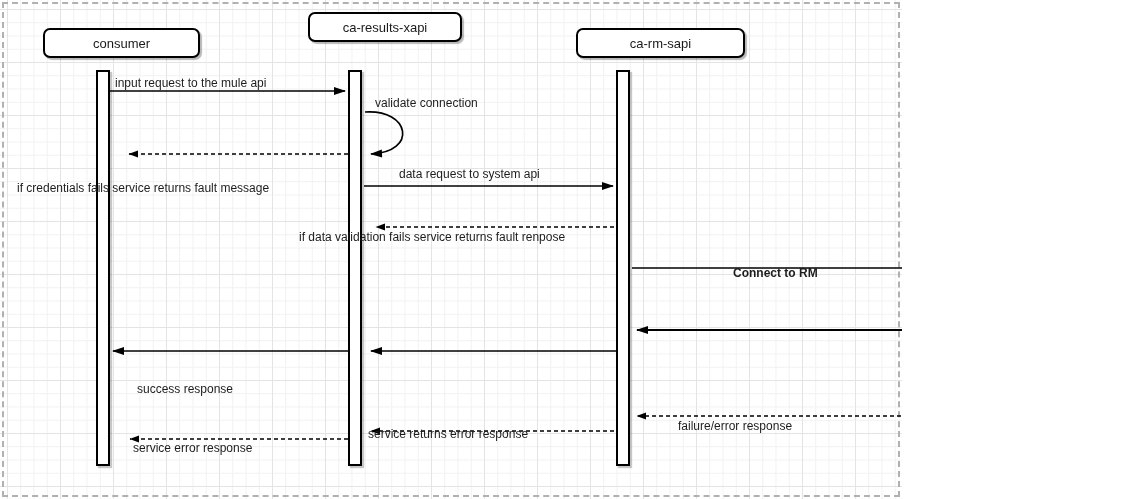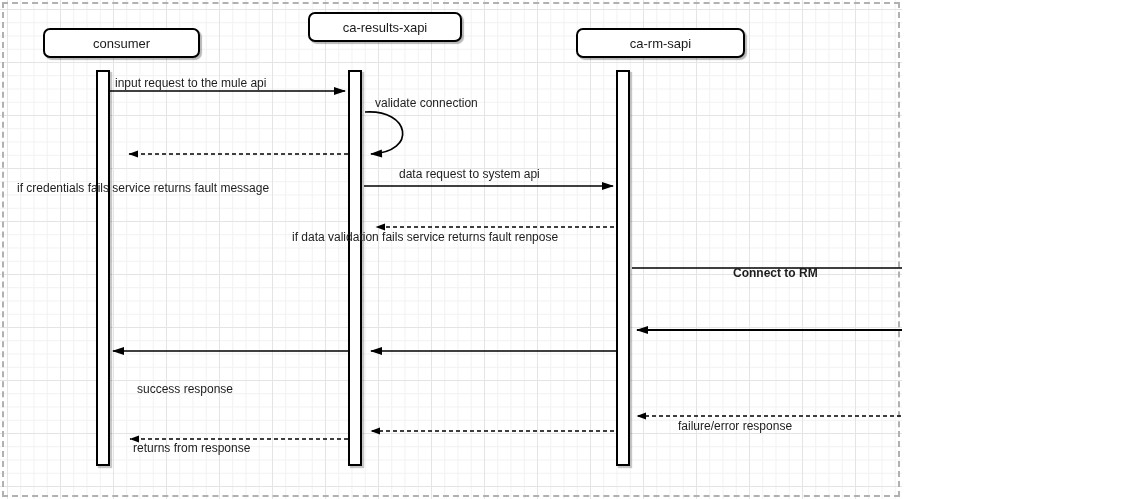--- a/index.html
+++ b/index.html
@@ -78,20 +78,21 @@
     <line x1="616" y1="351" x2="371" y2="351" stroke="#000" stroke-width="1.7" marker-end="url(#ah)"></line>
     <line x1="936" y1="416" x2="637" y2="416" stroke="#000" stroke-width="1.3" stroke-dasharray="4 3" marker-end="url(#ahs)"></line>
     <line x1="614" y1="431" x2="371" y2="431" stroke="#000" stroke-width="1.3" stroke-dasharray="4 3" marker-end="url(#ahs)"></line>
     <line x1="348" y1="439" x2="130" y2="439" stroke="#000" stroke-width="1.3" stroke-dasharray="4 3" marker-end="url(#ahs)"></line>
   </svg>
 
   <div class="msg" style="left:115px;top:76px;">input request to the mule api</div>
   <div class="msg" style="left:375px;top:96px;">validate connection</div>
   <div class="msg" style="left:17px;top:157px;margin-top:24px;">if credentials fails service returns fault message</div>
   <div class="msg" style="left:399px;top:167px;">data request to system api</div>
-  <div class="msg" style="left:292px;top:230px;">if  data validation fails service returns fault renpose</div>
+  <div class="msg" style="left:299px;top:230px;">if  data validation fails service returns fault renpose</div>
   <div class="msg" style="left:733px;top:266px;font-weight:bold;">Connect to RM</div>
   <div class="msg" style="left:137px;top:356px;margin-top:26px;">success response</div>
   <div class="msg" style="left:678px;top:419px;">failure/error response</div>
-  <div class="msg" style="left:133px;top:441px;">returns from response</div>
+  <div class="msg" style="left:368px;top:427px;">service returns error response</div>
+  <div class="msg" style="left:133px;top:441px;">service error response</div>
 
 
 </div>
 
 </body></html>

